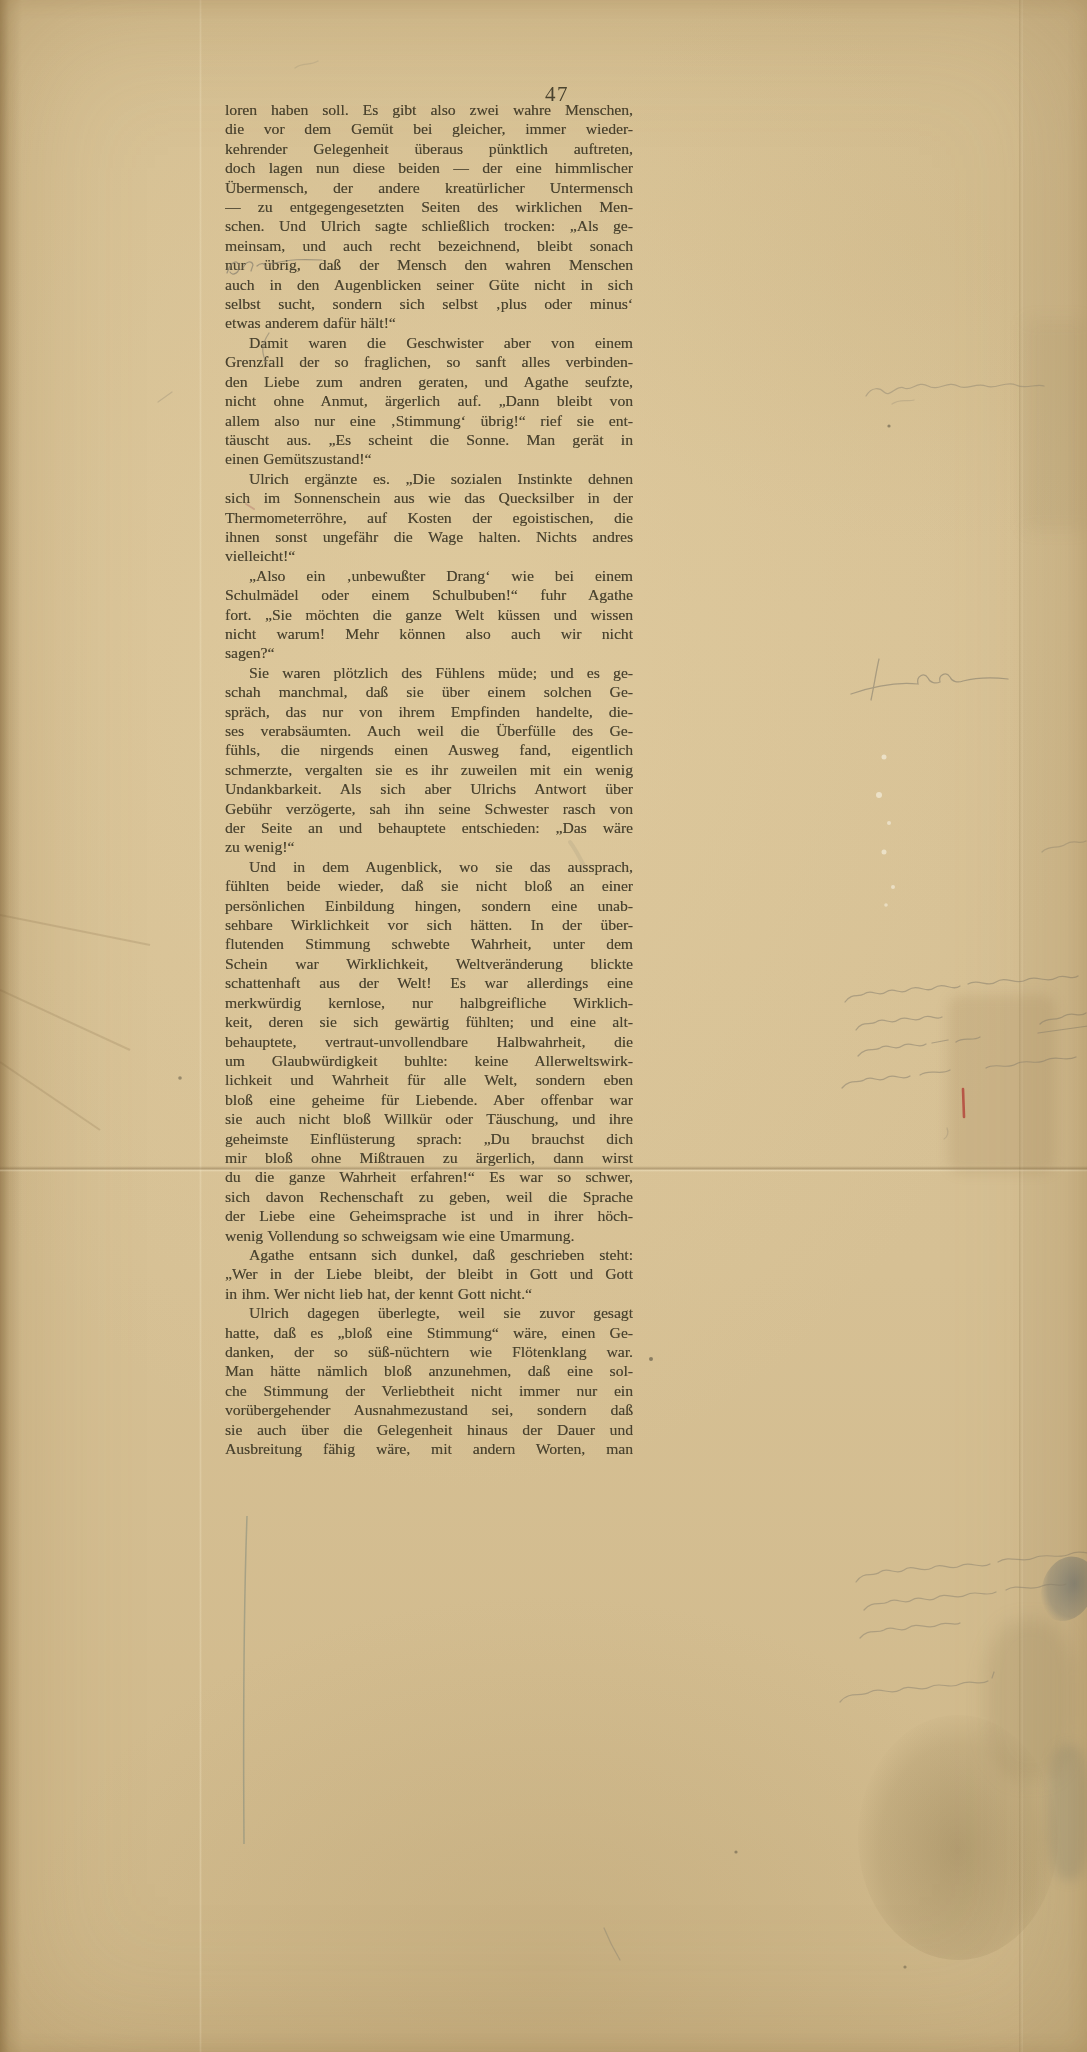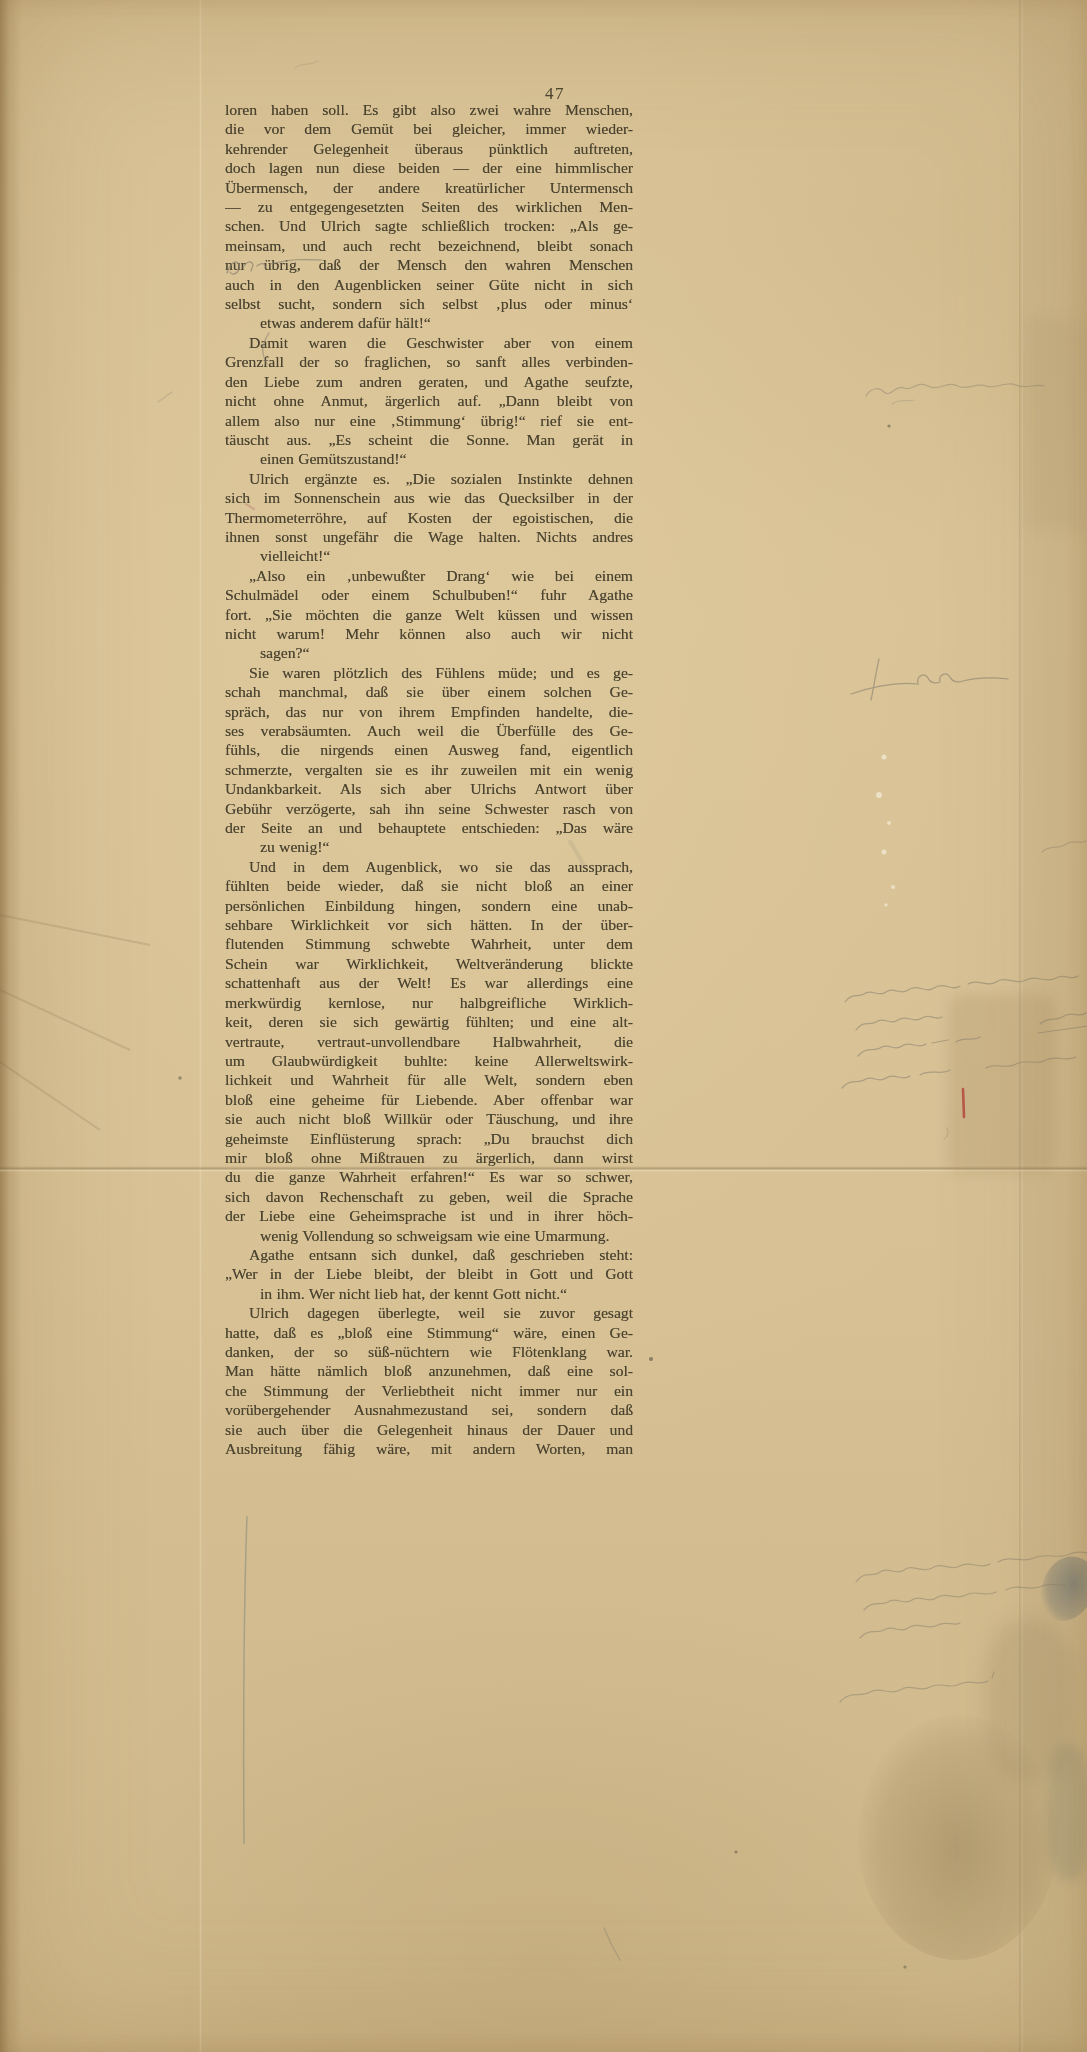--- a/index.html
+++ b/index.html
@@ -19,30 +19,30 @@
   .edge-left{position:absolute;left:0;top:0;width:22px;height:2052px;
     background:linear-gradient(90deg,rgba(110,84,42,0.45),rgba(110,84,42,0.14) 9px,rgba(110,84,42,0) 22px);}
   .crease-v-left{position:absolute;left:199px;top:0;width:3px;height:2052px;
     background:linear-gradient(90deg,rgba(240,228,196,0.0),rgba(242,230,198,0.30),rgba(240,228,196,0));}
   .fold-v{position:absolute;left:1019px;top:0;width:4px;height:2052px;
     background:linear-gradient(90deg,rgba(122,98,60,0.22),rgba(238,224,188,0.28));}
   .fold-region{position:absolute;left:1022px;top:0;width:65px;height:2052px;
     background:rgba(158,136,96,0.10);}
   .crease-h{position:absolute;left:0;top:1166px;width:1087px;height:6px;
     background:linear-gradient(180deg,rgba(118,96,62,0.0),rgba(118,96,62,0.38) 45%,rgba(240,228,196,0.45) 75%,rgba(240,228,196,0));}
-  .pagenum{position:absolute;left:545px;top:85px;font-size:17px;line-height:18px;
+  .pagenum{position:absolute;left:545px;top:85px;font-size:21px;line-height:18px;
     color:#48422f;letter-spacing:1.5px;}
   .textblock{position:absolute;left:225px;top:100px;width:408px;}
   .line{
     font-size:15.6px;line-height:19.42px;height:19.42px;overflow:hidden;
     text-align:justify;text-align-last:justify;color:#48422f;word-spacing:0.5px;
     text-shadow:0.2px 0.2px 0.45px rgba(72,62,40,0.55);
   }
   .line.first{text-indent:24px;}
-  .line.last{text-align-last:left;margin-left:35px;}
+  .line.last{text-align-last:left;}
   .stain{position:absolute;pointer-events:none;}
   .stain-brown-big{left:858px;top:1715px;width:200px;height:245px;border-radius:50%;
     background:radial-gradient(ellipse at 50% 55%, rgba(122,102,60,0.34), rgba(122,102,60,0.15) 55%, rgba(122,102,60,0) 74%);}
   .stain-tan-rect{left:948px;top:995px;width:108px;height:178px;border-radius:14px;
     background:rgba(146,120,78,0.17);filter:blur(6px);}
   .stain-mid-right{left:985px;top:1620px;width:90px;height:160px;border-radius:40%;
     background:rgba(135,116,80,0.18);filter:blur(9px);}
   .stain-blue-top{left:1042px;top:1556px;width:52px;height:66px;border-radius:55% 45% 60% 40%;
     background:radial-gradient(ellipse at 60% 40%, rgba(92,104,110,0.62), rgba(92,104,110,0.30) 60%, rgba(92,104,110,0) 78%);
     transform:rotate(12deg);}
@@ -115,21 +115,21 @@
       <div class="line last">zu wenig!“</div>
       <div class="line first">Und in dem Augenblick, wo sie das aussprach,</div>
       <div class="line">fühlten beide wieder, daß sie nicht bloß an einer</div>
       <div class="line">persönlichen Einbildung hingen, sondern eine unab-</div>
       <div class="line">sehbare Wirklichkeit vor sich hätten. In der über-</div>
       <div class="line">flutenden Stimmung schwebte Wahrheit, unter dem</div>
       <div class="line">Schein war Wirklichkeit, Weltveränderung blickte</div>
       <div class="line">schattenhaft aus der Welt! Es war allerdings eine</div>
       <div class="line">merkwürdig kernlose, nur halbgreifliche Wirklich-</div>
       <div class="line">keit, deren sie sich gewärtig fühlten; und eine alt-</div>
-      <div class="line">vertraute, vertraut-unvollendbare Halbwahrheit, die</div>
+      <div class="line">behauptete, vertraut-unvollendbare Halbwahrheit, die</div>
       <div class="line">um Glaubwürdigkeit buhlte: keine Allerweltswirk-</div>
       <div class="line">lichkeit und Wahrheit für alle Welt, sondern eben</div>
       <div class="line">bloß eine geheime für Liebende. Aber offenbar war</div>
       <div class="line">sie auch nicht bloß Willkür oder Täuschung, und ihre</div>
       <div class="line">geheimste Einflüsterung sprach: „Du brauchst dich</div>
       <div class="line">mir bloß ohne Mißtrauen zu ärgerlich, dann wirst</div>
       <div class="line">du die ganze Wahrheit erfahren!“ Es war so schwer,</div>
       <div class="line">sich davon Rechenschaft zu geben, weil die Sprache</div>
       <div class="line">der Liebe eine Geheimsprache ist und in ihrer höch-</div>
       <div class="line last">wenig Vollendung so schweigsam wie eine Umarmung.</div>

